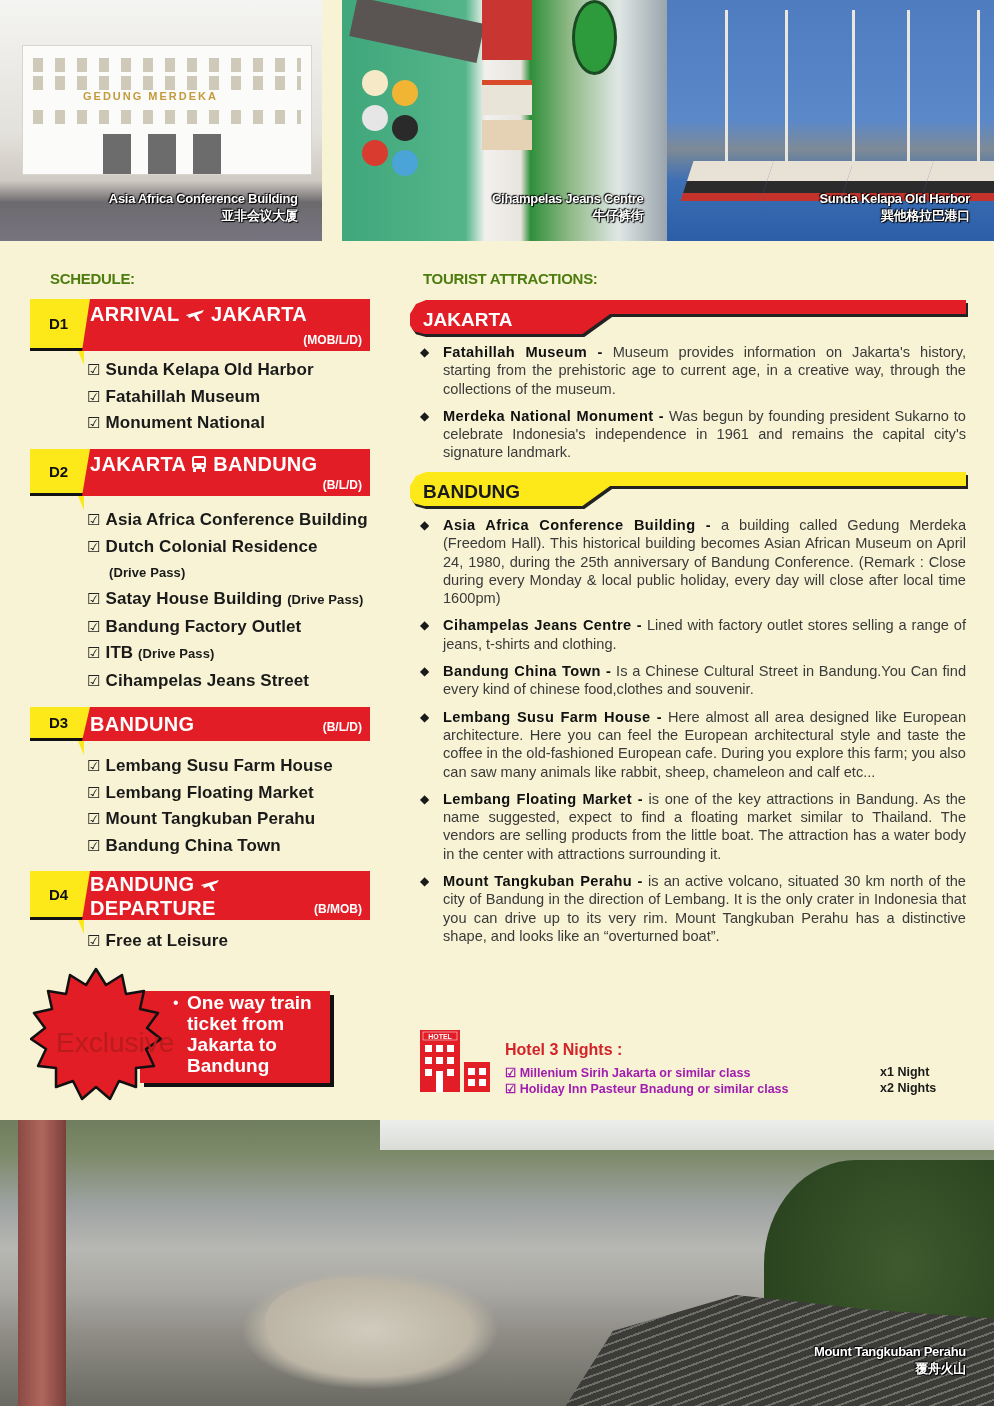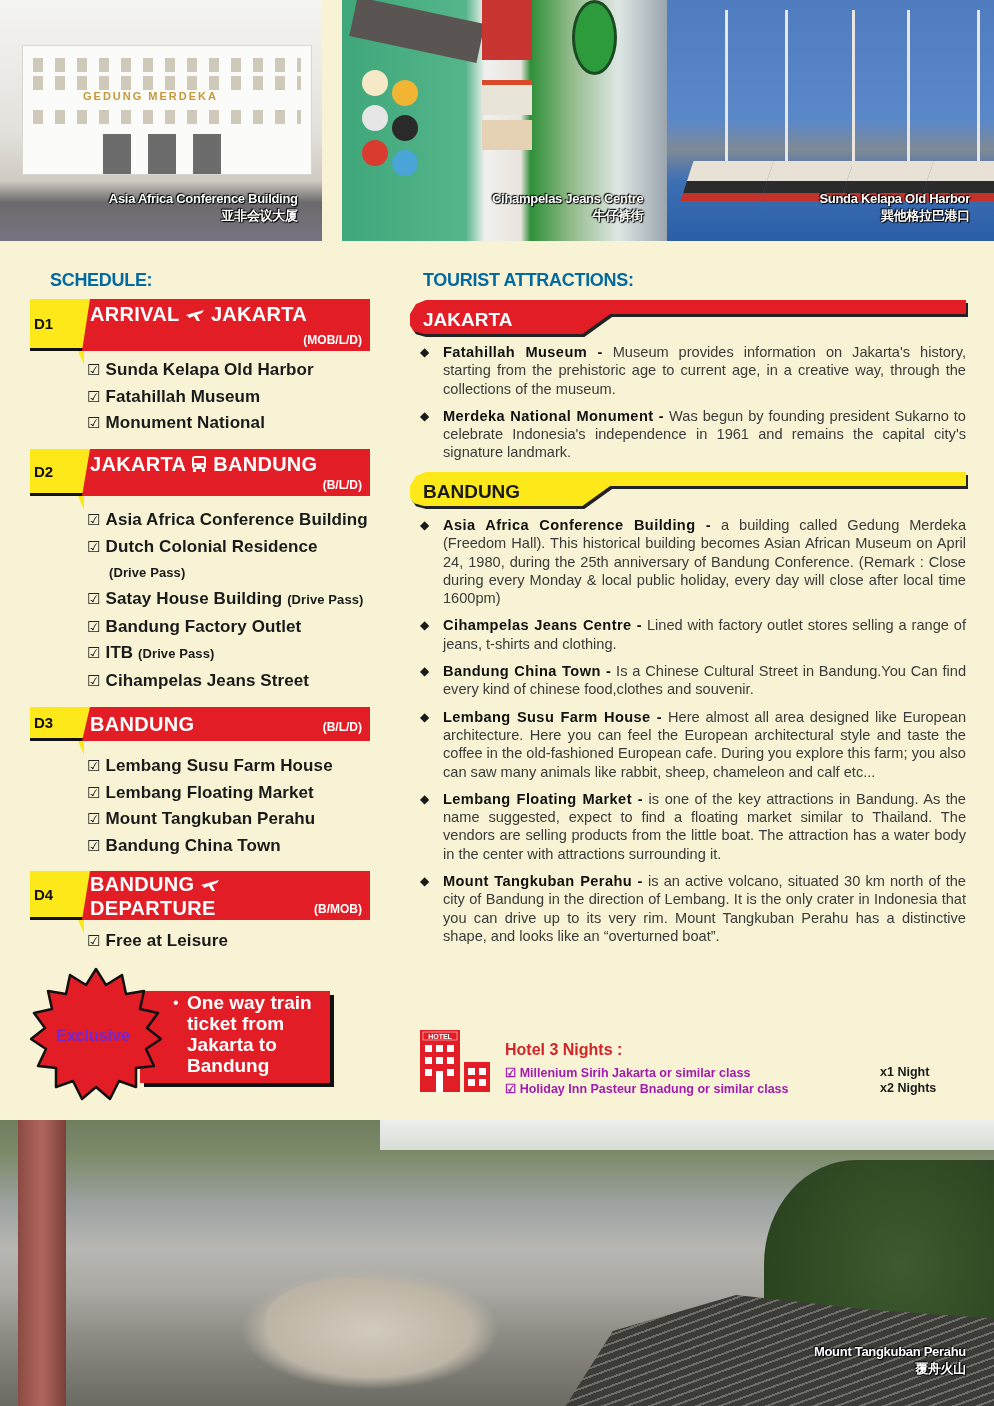--- a/index.html
+++ b/index.html
@@ -20,43 +20,43 @@
   .bldg { position: absolute; left: 22px; top: 45px; width: 290px; height: 130px; background: #fbfbfa; border: 1px solid #d8d6d0; }
   .bldg-row { position: absolute; left: 10px; right: 10px; height: 14px; background: repeating-linear-gradient(90deg,#cfc9b9 0 10px,#fbfbfa 10px 22px); }
   .bldg-sign { position: absolute; left: 60px; top: 44px; font-size: 11px; font-weight: bold; color: #c49a3a; letter-spacing: 2px; }
   .bldg-door { position: absolute; bottom: 0; width: 28px; height: 40px; background: #6c6c6c; }
   .sign { position: absolute; border-radius: 50%; width: 26px; height: 26px; }
   .mast { position: absolute; width: 3px; background: #e9e6df; top: 10px; bottom: 60px; }
   .hull { position: absolute; bottom: 40px; height: 40px; background: linear-gradient(180deg,#e8e2d6 0 50%,#2b2b2b 50% 80%,#c4332b 80%); transform: skewX(-18deg); }
   .caption { position: absolute; right: 24px; top: 190px; text-align: right; color: #fff; font-weight: bold;
              font-size: 13px; line-height: 17px; text-shadow: 0 0 2px #000, 1px 1px 1px #000, -1px -1px 1px #000; letter-spacing: -0.3px; }
   
-  .sec-title { position: absolute; font-size: 18px; font-weight: bold; color: #0369a1; letter-spacing: -0.3px; }
+  .sec-title { position: absolute; font-size: 15px; font-weight: bold; color: #4d7c0f; letter-spacing: -0.3px; }
   
   .day { position: absolute; left: 30px; width: 340px; }
   .day-tag { position: absolute; left: 0; top: 0; width: 60px; height: 100%; background: #fde81a;
-             border-bottom: 3px solid #111; font-weight: 900; font-size: 15px; display: flex; align-items: center; padding-left: 4px; color: #111; }
+             border-bottom: 3px solid #111; font-weight: 900; font-size: 15px; display: flex; align-items: center; padding-left: 19px; color: #111; }
   .day-tail { position: absolute; left: 48px; bottom: -14px; width: 0; height: 0;
               border-left: 6px solid transparent; border-right: 0 solid transparent; border-top: 14px solid #fde81a; }
   .day-bar { position: absolute; left: 52px; top: 0; right: 0; height: 100%; background: #e21d26;
              clip-path: polygon(8px 0,100% 0,100% 100%,0 100%); box-shadow: 3px 3px 0 #111; }
   .day-title { position: absolute; left: 60px; top: 4px; color: #fff; font-weight: 900; font-size: 20px; letter-spacing: 0.3px; line-height: 22px; }
   .day-meals { position: absolute; right: 8px; bottom: 4px; color: #fff; font-weight: bold; font-size: 12px; }
   .ico { display: inline-block; vertical-align: middle; }
   .items { position: absolute; left: 87px; }
   .item { font-size: 17px; font-weight: bold; color: #1a1a1a; line-height: 26.6px; white-space: nowrap; letter-spacing: 0.1px; }
   .item .cb { font-weight: normal; font-size: 15px; margin-right: 5px; color: #222; }
   .item .small { font-size: 13px; }
   .item.sub { padding-left: 22px; font-size: 13px; line-height: 26px; }
   
   .excl-box { position: absolute; left: 140px; top: 991px; width: 190px; height: 92px; background: #e21d26; box-shadow: 4px 4px 0 #111; }
   .excl-text { position: absolute; left: 187px; top: 992px; color: #fff; font-size: 19px; font-weight: bold; line-height: 21px; }
   .excl-bullet { position: absolute; left: 173px; top: 994px; color: #fff; font-size: 16px; }
   .starburst { position: absolute; left: 30px; top: 967px; width: 132px; height: 140px; }
-  .starburst-label { position: absolute; left: 56px; top: 1027px; color: #6d28d9; font-weight: bold; font-size: 16px; }
+  .starburst-label { position: absolute; left: 56px; top: 1027px; color: #b91c1c; font-weight: normal; font-size: 28px; }
   
   .band { position: absolute; left: 410px; width: 556px; height: 34px; }
   .band-bg { position: absolute; inset: 0; clip-path: polygon(0 14px,6px 4px,16px 0,100% 0,100% 14px,36% 14px,31% 100%,14px 100%,4px 92%,0 75%); }
   .band-shadow { position: absolute; left: 2px; top: 3px; right: -2px; bottom: -3px; background: #222; clip-path: polygon(0 14px,6px 4px,16px 0,100% 0,100% 14px,36% 14px,31% 100%,14px 100%,4px 92%,0 75%); }
   .band-label { position: absolute; left: 13px; top: 9px; font-size: 19px; font-weight: bold; }
   .attr-list { position: absolute; left: 420px; width: 546px; }
   .attr { position: relative; padding-left: 23px; font-size: 14.6px; line-height: 18.3px; text-align: justify; color: #3a3a3a; margin-bottom: 9px; }
   .attr .dia { position: absolute; left: 0; top: 0; font-size: 12px; color: #1a1a1a; }
   .attr .name { font-weight: 900; color: #111; letter-spacing: 0.4px; }
   

